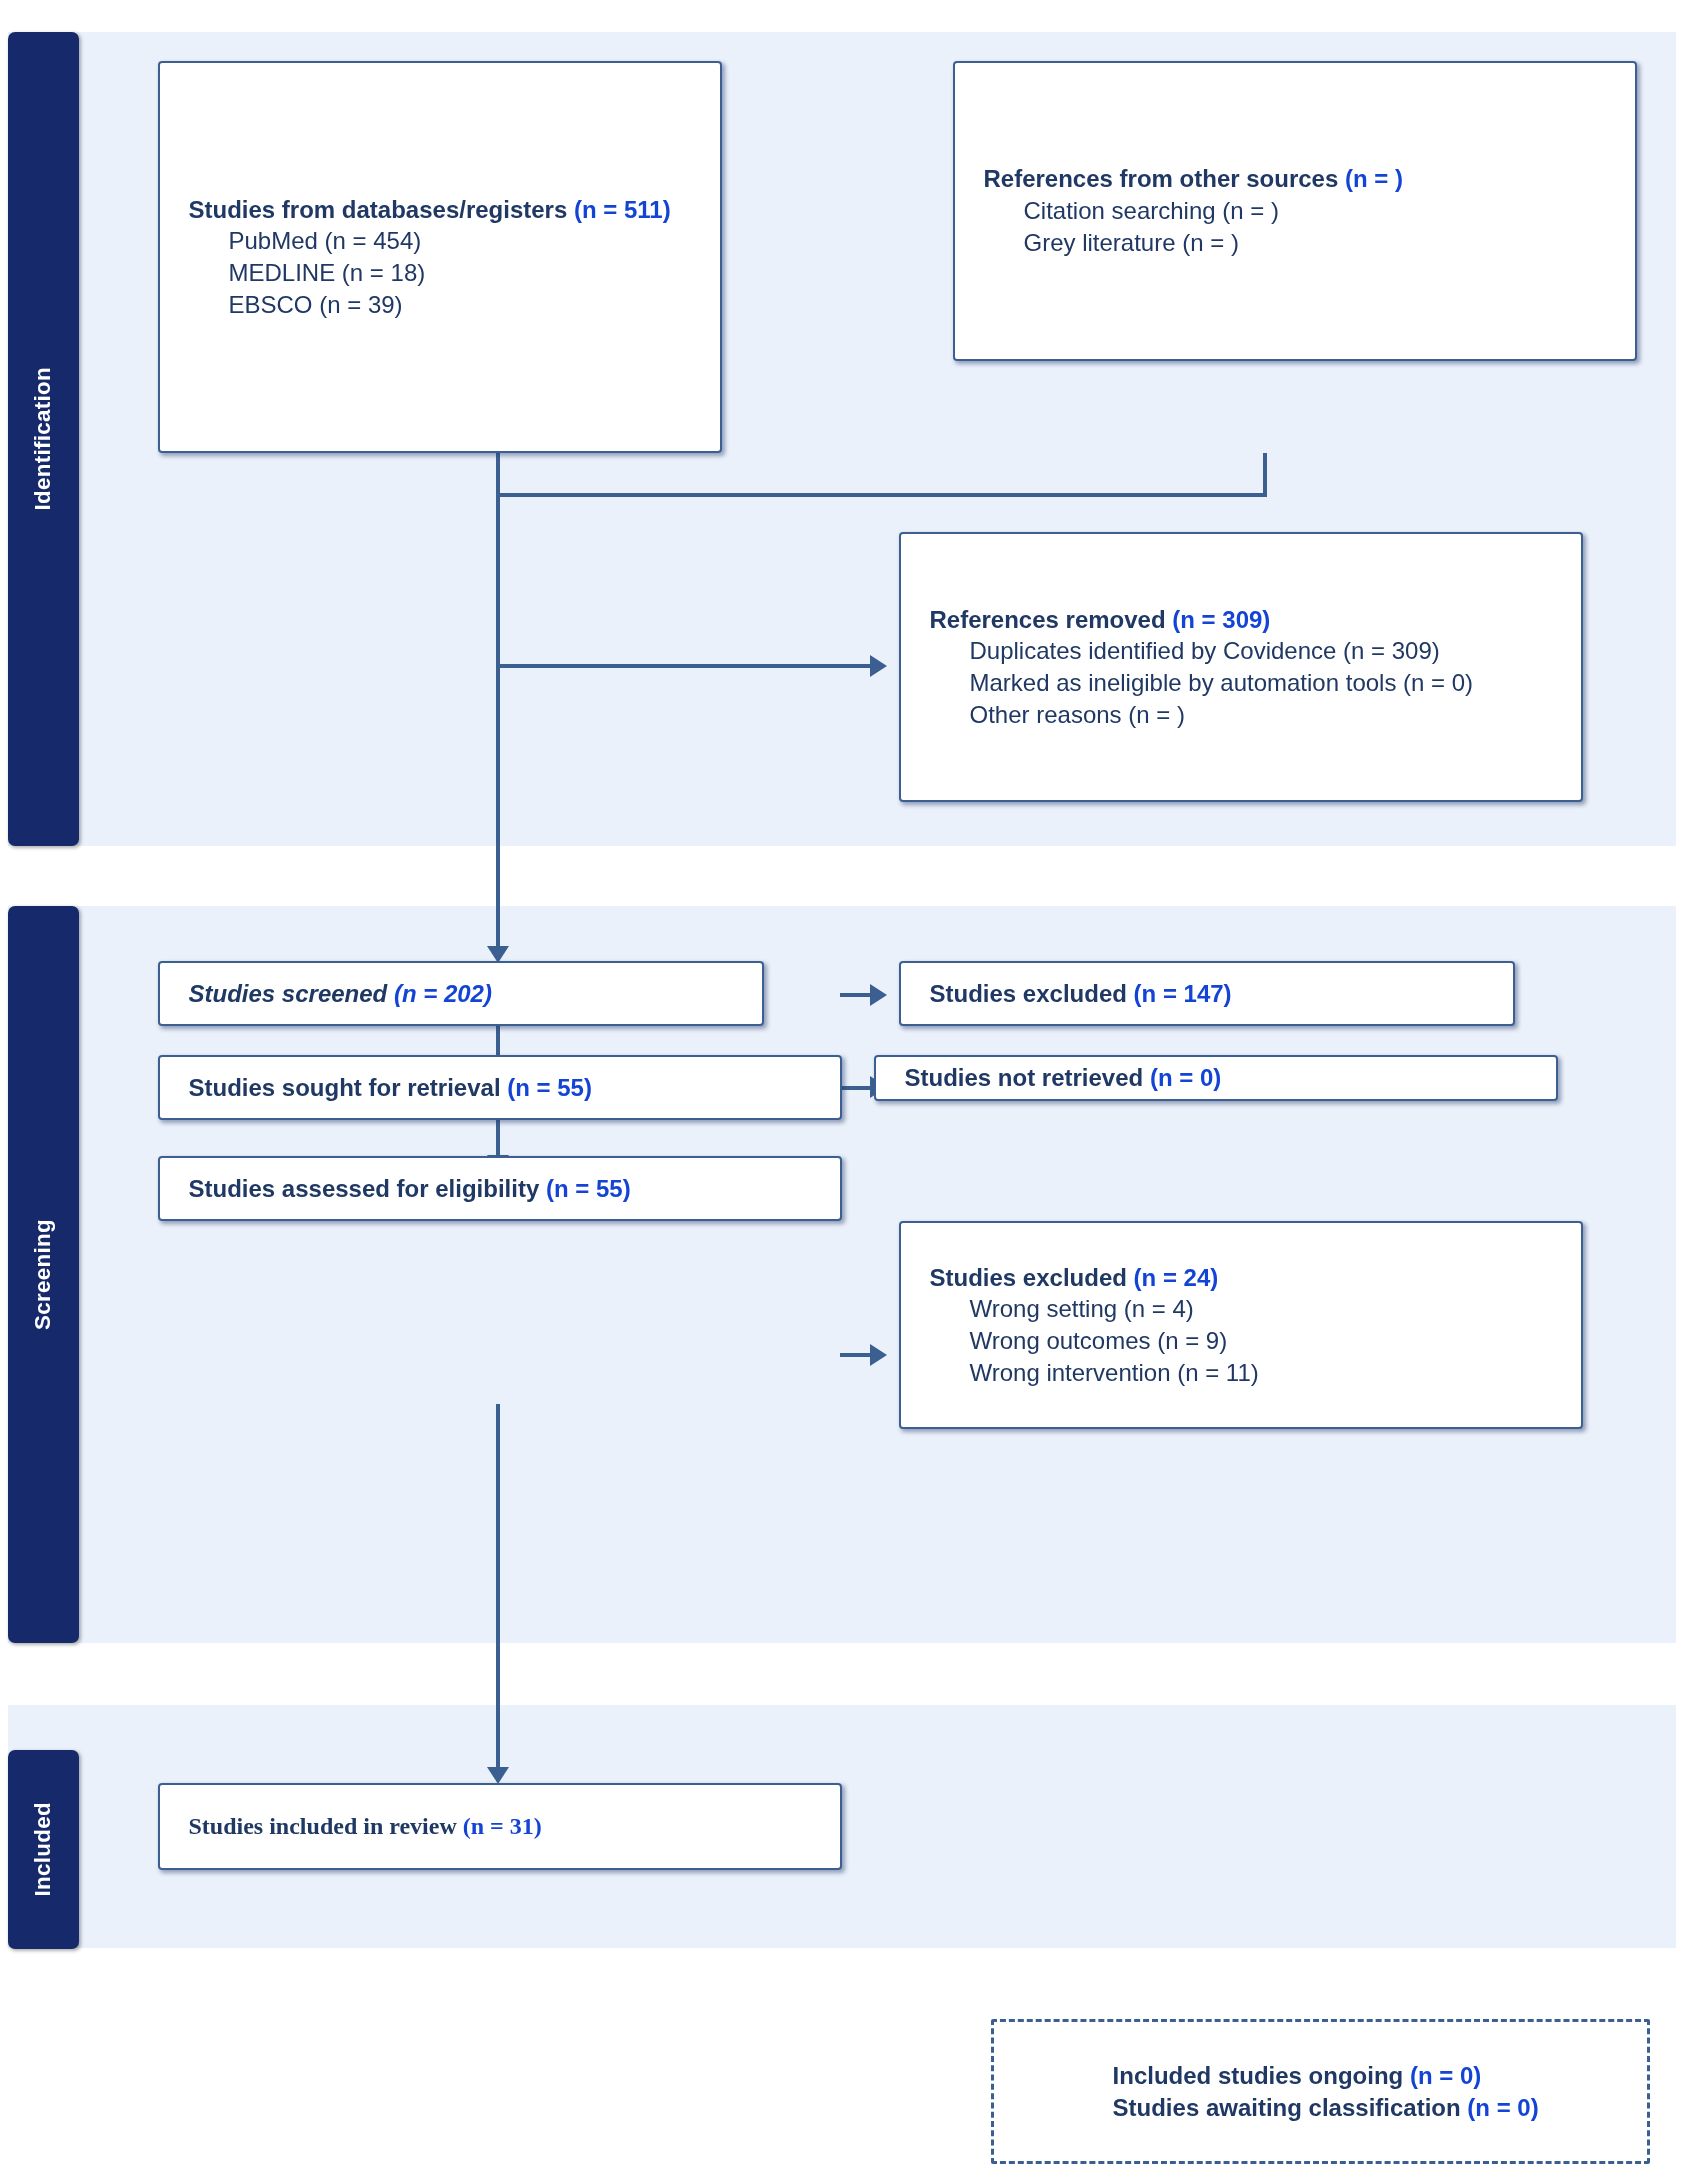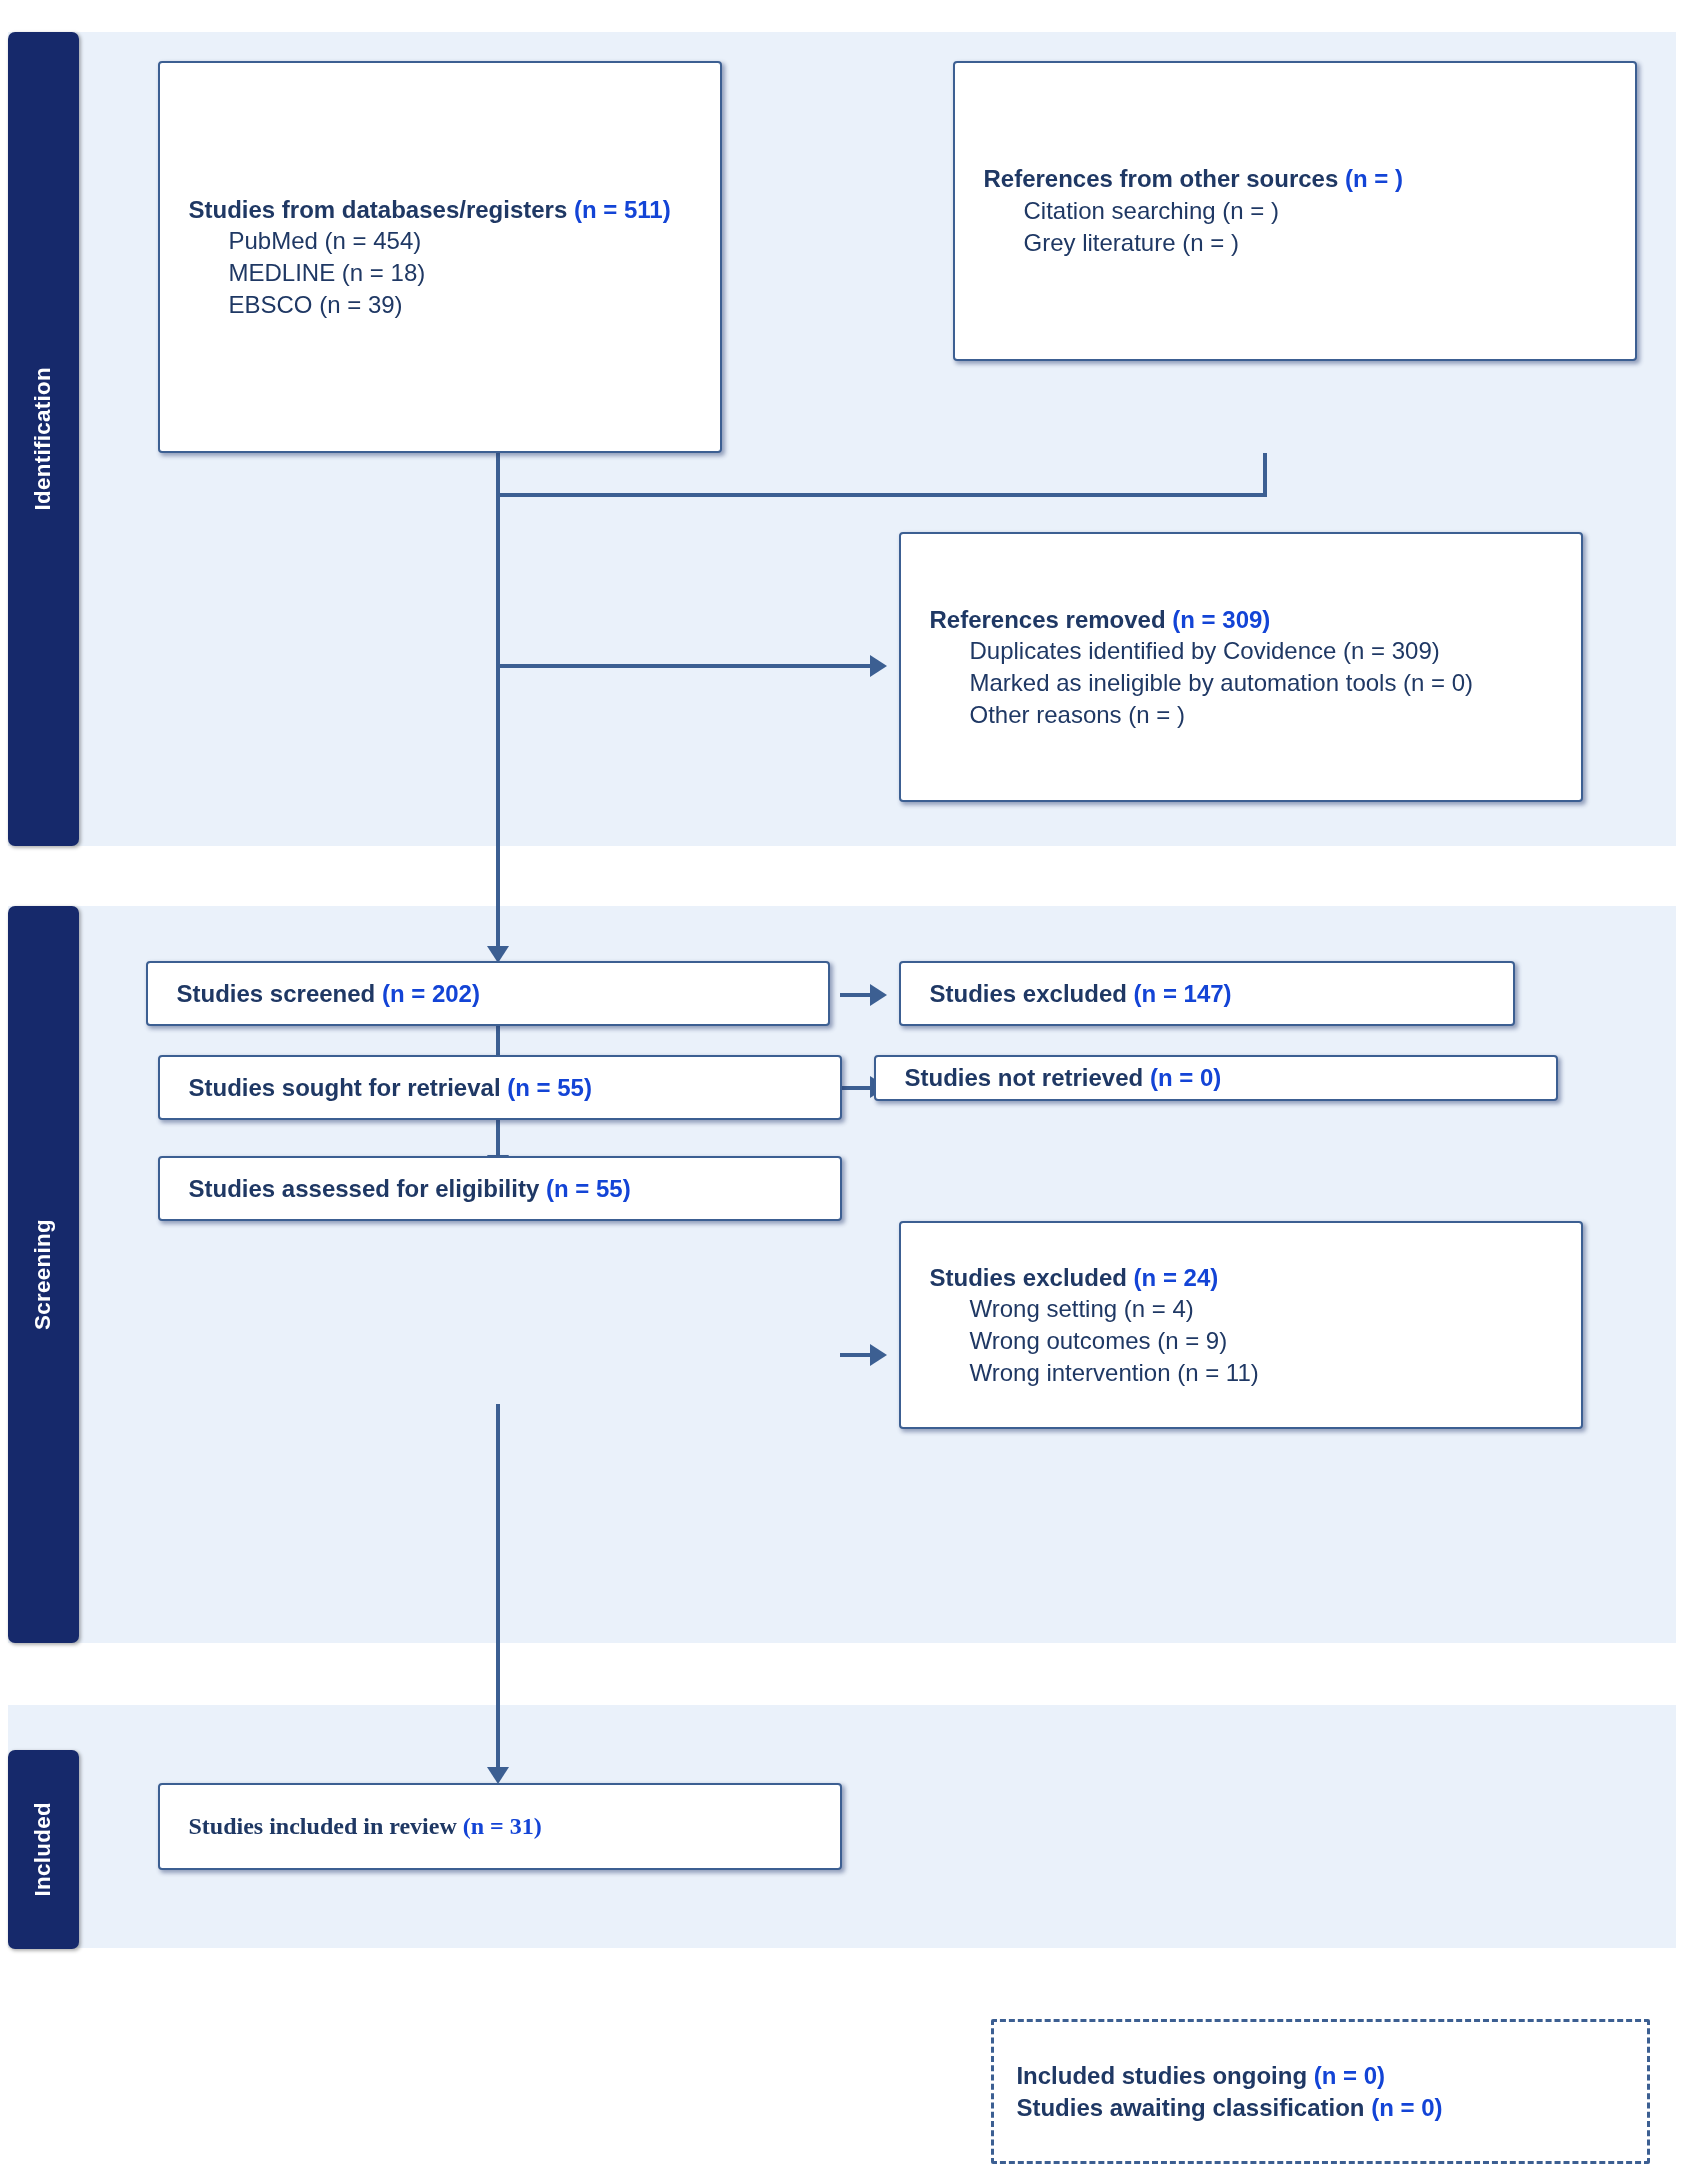--- a/index.html
+++ b/index.html
@@ -188,21 +188,21 @@
         <span>Marked as ineligible by automation tools</span>
         <span class="num">(n = 0)</span>
       </div>
       <div class="ln sub">
         <span>Other reasons</span>
         <span class="num">(n = )</span>
       </div>
     </div>
   </div>
 
-  <div class="box" style="left:146px;top:961px;width:684px;height:65px;">
+  <div class="box" style="left:158px;top:961px;width:606px;height:65px;font-style:italic;">
     <div class="lines">
       <div class="ln">
         <span>Studies screened</span>
         <span class="num">(n = 202)</span>
       </div>
     </div>
   </div>
 
   <div class="box" style="left:899px;top:961px;width:616px;height:65px;">
     <div class="lines">
@@ -263,21 +263,21 @@
 
   <div class="box" style="left:158px;top:1783px;width:684px;height:87px;font-family:Liberation Serif, serif;">
     <div class="lines">
       <div class="ln">
         <span>Studies included in review</span>
         <span class="num">(n = 31)</span>
       </div>
     </div>
   </div>
 
-  <div class="box dashed" style="left:991px;top:2019px;width:659px;height:145px;">
+  <div class="box dashed" style="left:991px;top:2019px;width:659px;height:145px;align-items:center;">
     <div class="lines" style="padding-left:22.4px;">
       <div class="ln">
         <span>Included studies ongoing</span>
         <span class="num">(n = 0)</span>
       </div>
       <div class="ln">
         <span>Studies awaiting classification</span>
         <span class="num">(n = 0)</span>
       </div>
     </div>

